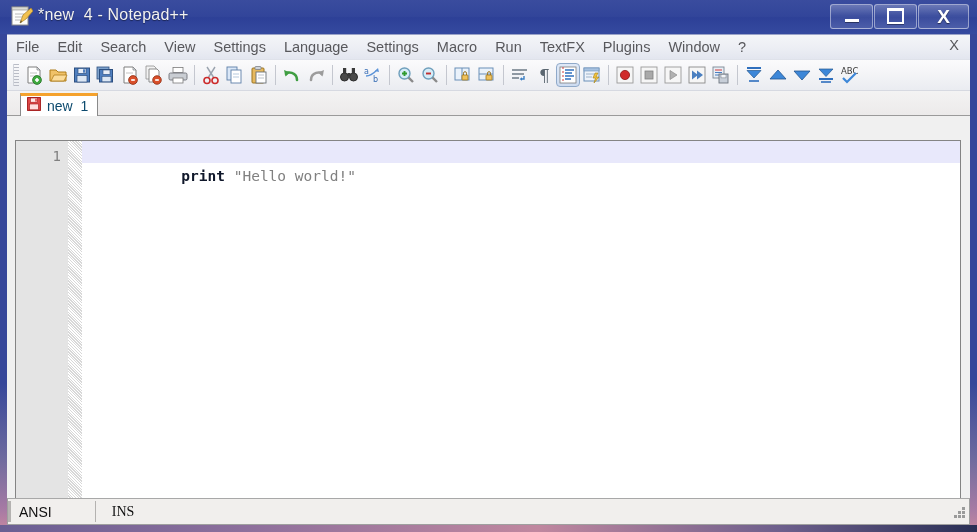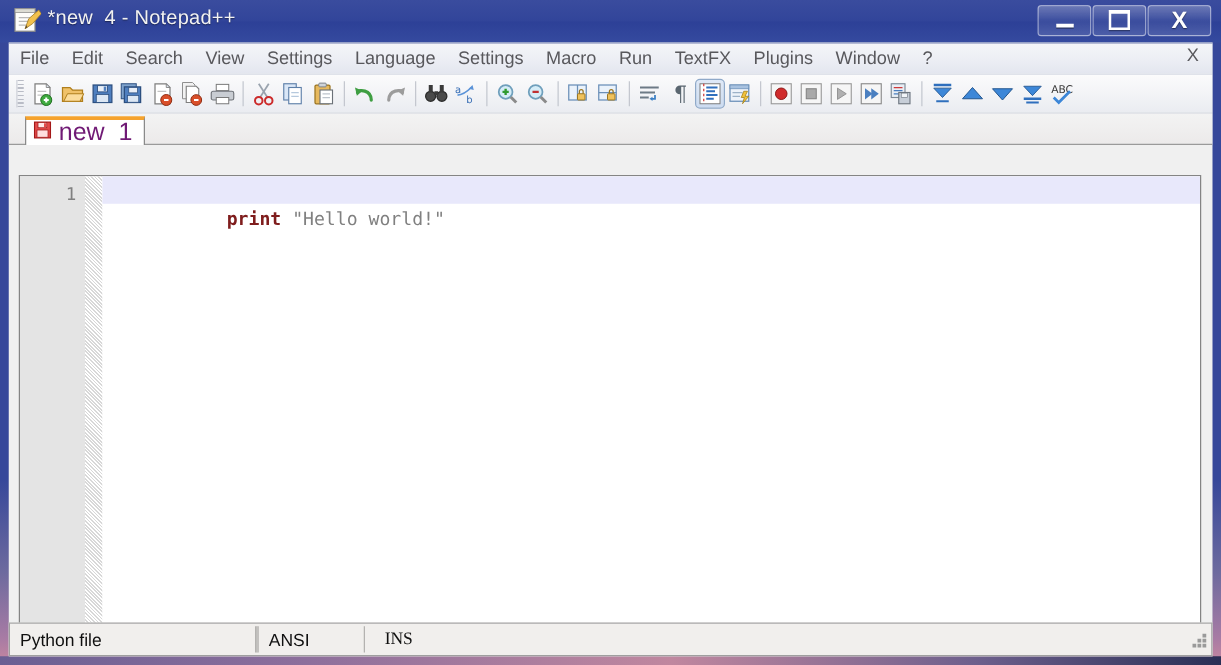--- a/index.html
+++ b/index.html
@@ -148,21 +148,21 @@
     height: 23px; box-sizing: border-box;
     display: flex; align-items: center;
     padding: 0 9px 0 6px;
     background: #ffffff;
     border: 1px solid #8a8a8a;
     border-bottom: none;
     border-top: 3px solid #f5a22d;
     position: relative; top: 1px;
   }
   #tab-label {
-    font-size: 20px; color: #701a75; margin-left: 6px; white-space: pre;
+    font-size: 14px; color: #0c4a6e; margin-left: 6px; white-space: pre;
   }
 
   
   #editor-wrap {
     position: absolute;
     left: 8px; top: 105px;
     width: 946px; height: 380px;
     box-sizing: border-box;
     border: 1px solid #848484;
     background: #ffffff;
@@ -200,21 +200,21 @@
   #current-line {
     position: absolute; left: 0; top: 0; right: 0; height: 22px;
     background: #e8e8fb;
   }
   #code-line1 {
     position: relative;
     height: 22px; line-height: 20px;
     padding-left: 12px;
     white-space: pre;
   }
-  .tok-keyword { color: #7f1d1d; font-weight: bold; }
+  .tok-keyword { color: #0f172a; font-weight: bold; }
   .tok-string  { color: #808080; }
 
   
   #gutter .ln {
     display: block; line-height: 20px;
   }
 
   
   #statusbar {
     position: absolute; left: 7px; bottom: 7px;
@@ -619,21 +619,20 @@
         <div id="current-line"></div>
         <div id="code-line1">
           <span class="tok-keyword">print</span><span> </span><span class="tok-string">"Hello world!"</span>
         </div>
       </div>
     </div>
 
   </div>
 
   <div id="statusbar">
-    <div class="sb-cell" id="sb-doctype">Python file</div>
     <div class="sb-sep"></div>
     <div class="sb-sep"></div>
     <div class="sb-sep"></div>
     <div class="sb-cell" id="sb-enc">ANSI</div>
     <div class="sb-sep"></div>
     <div class="sb-cell" id="sb-ins">INS</div>
     <div id="sb-grip">
       <i style="left:10px; top:2px;"></i>
       <i style="left:6px;  top:6px;"></i>
         <i style="left:10px; top:6px;"></i>

